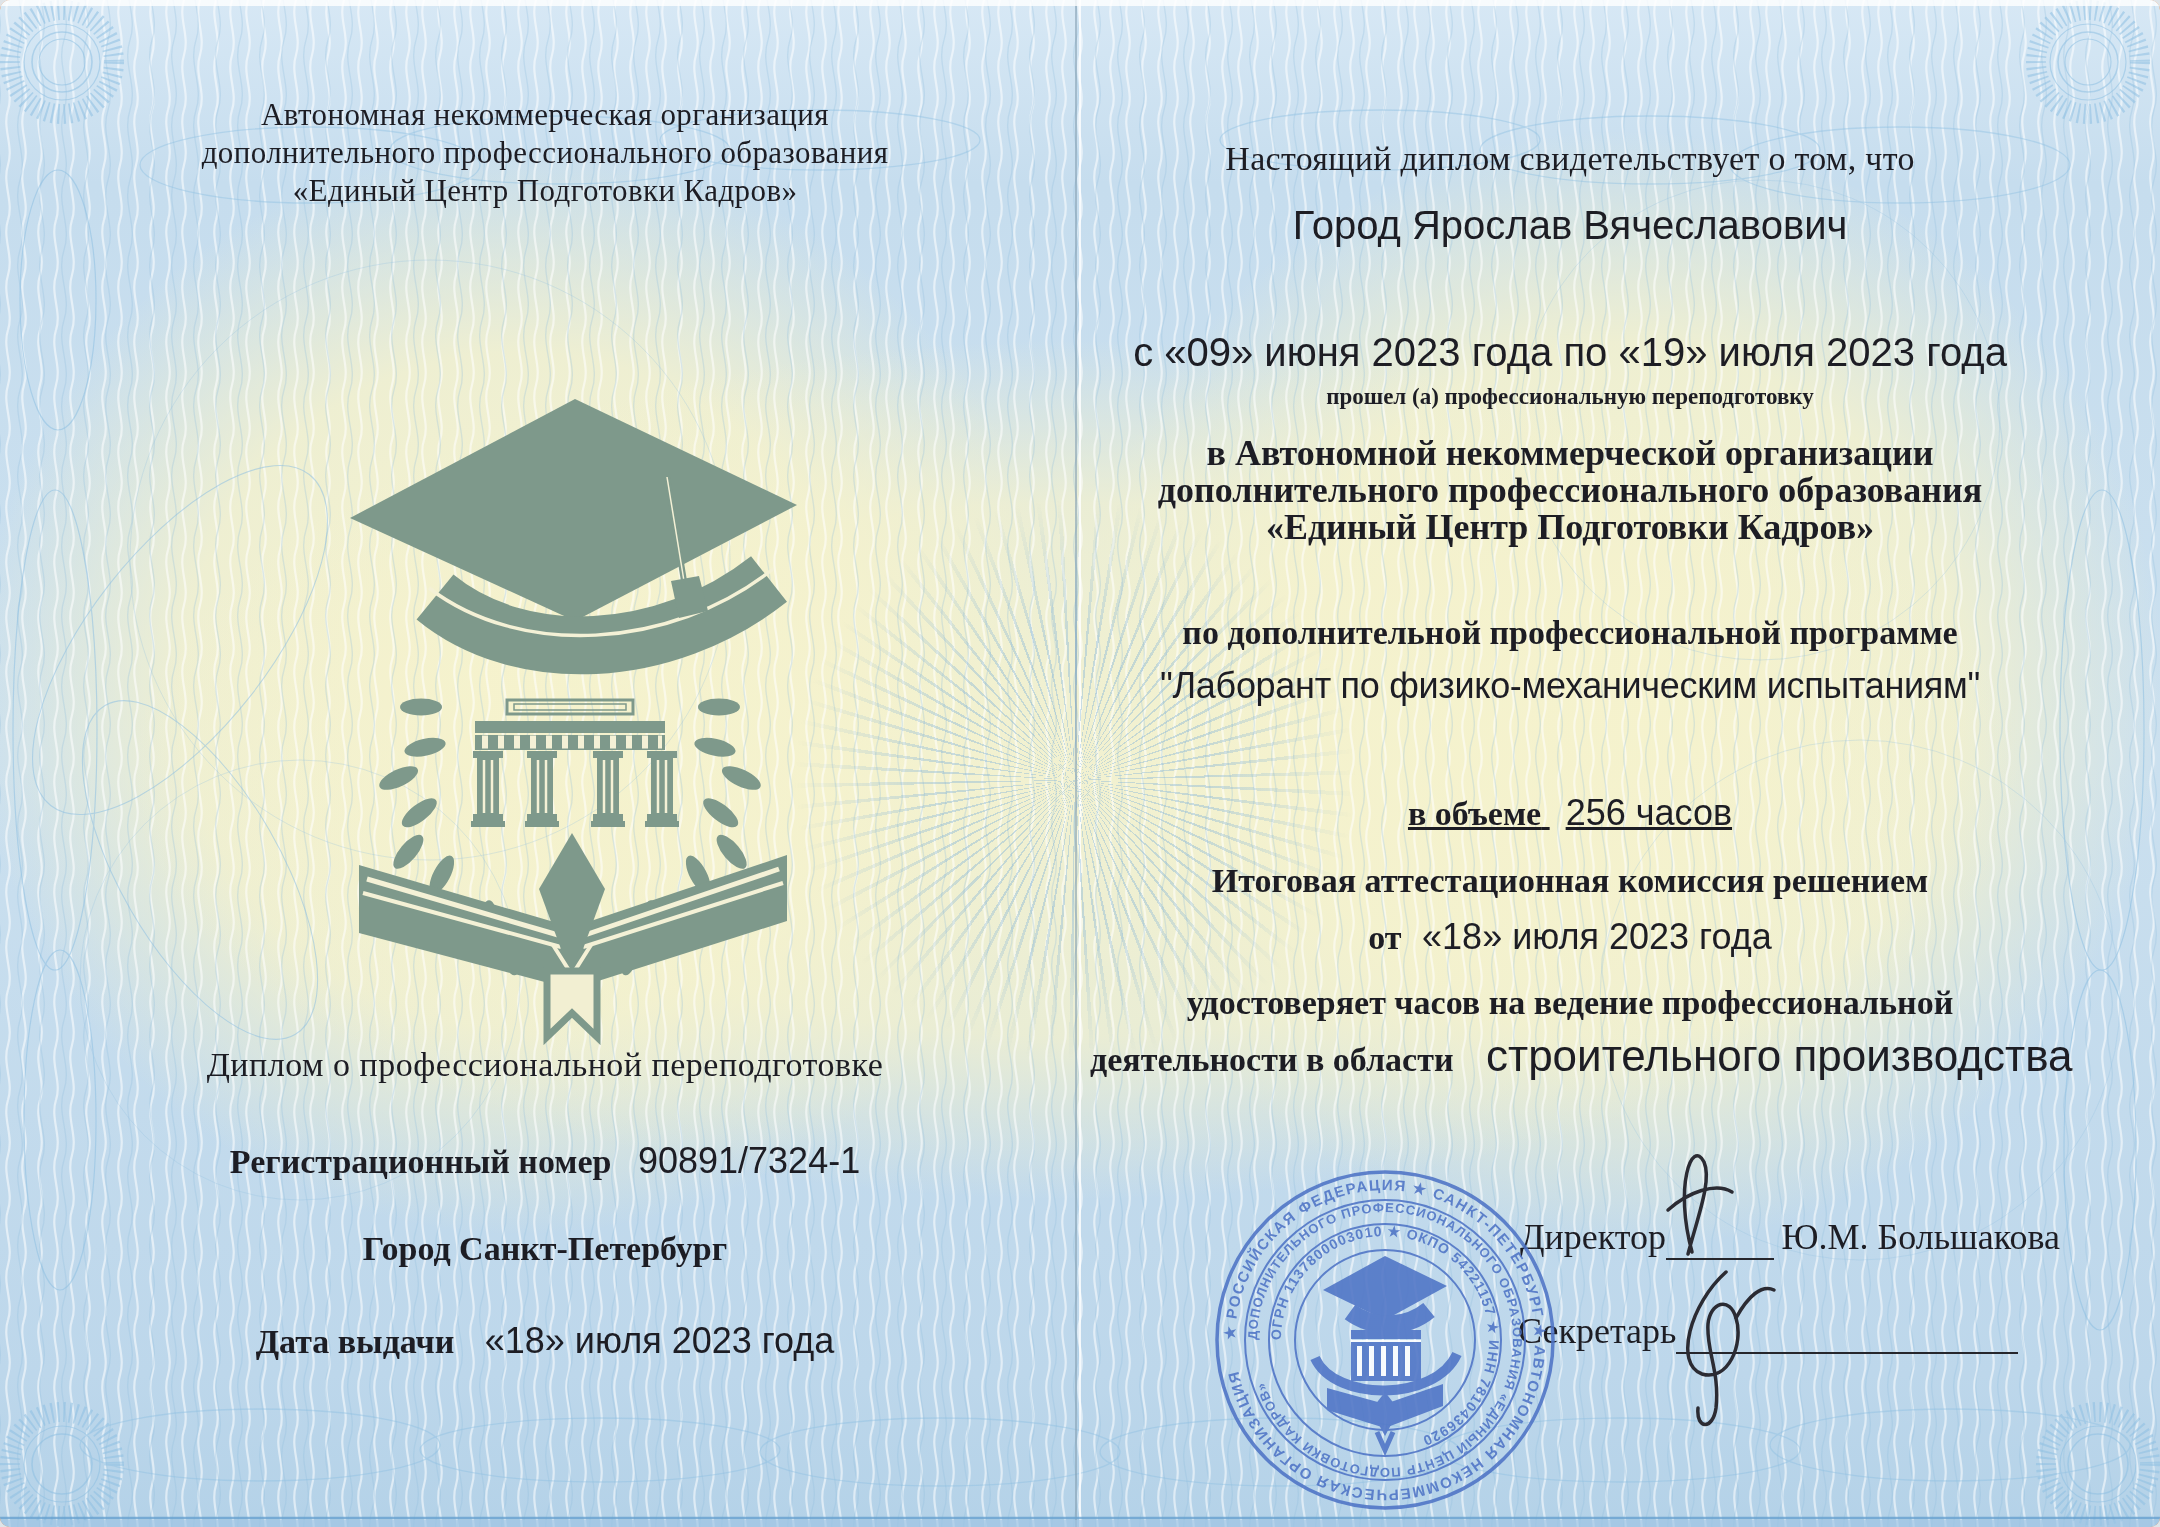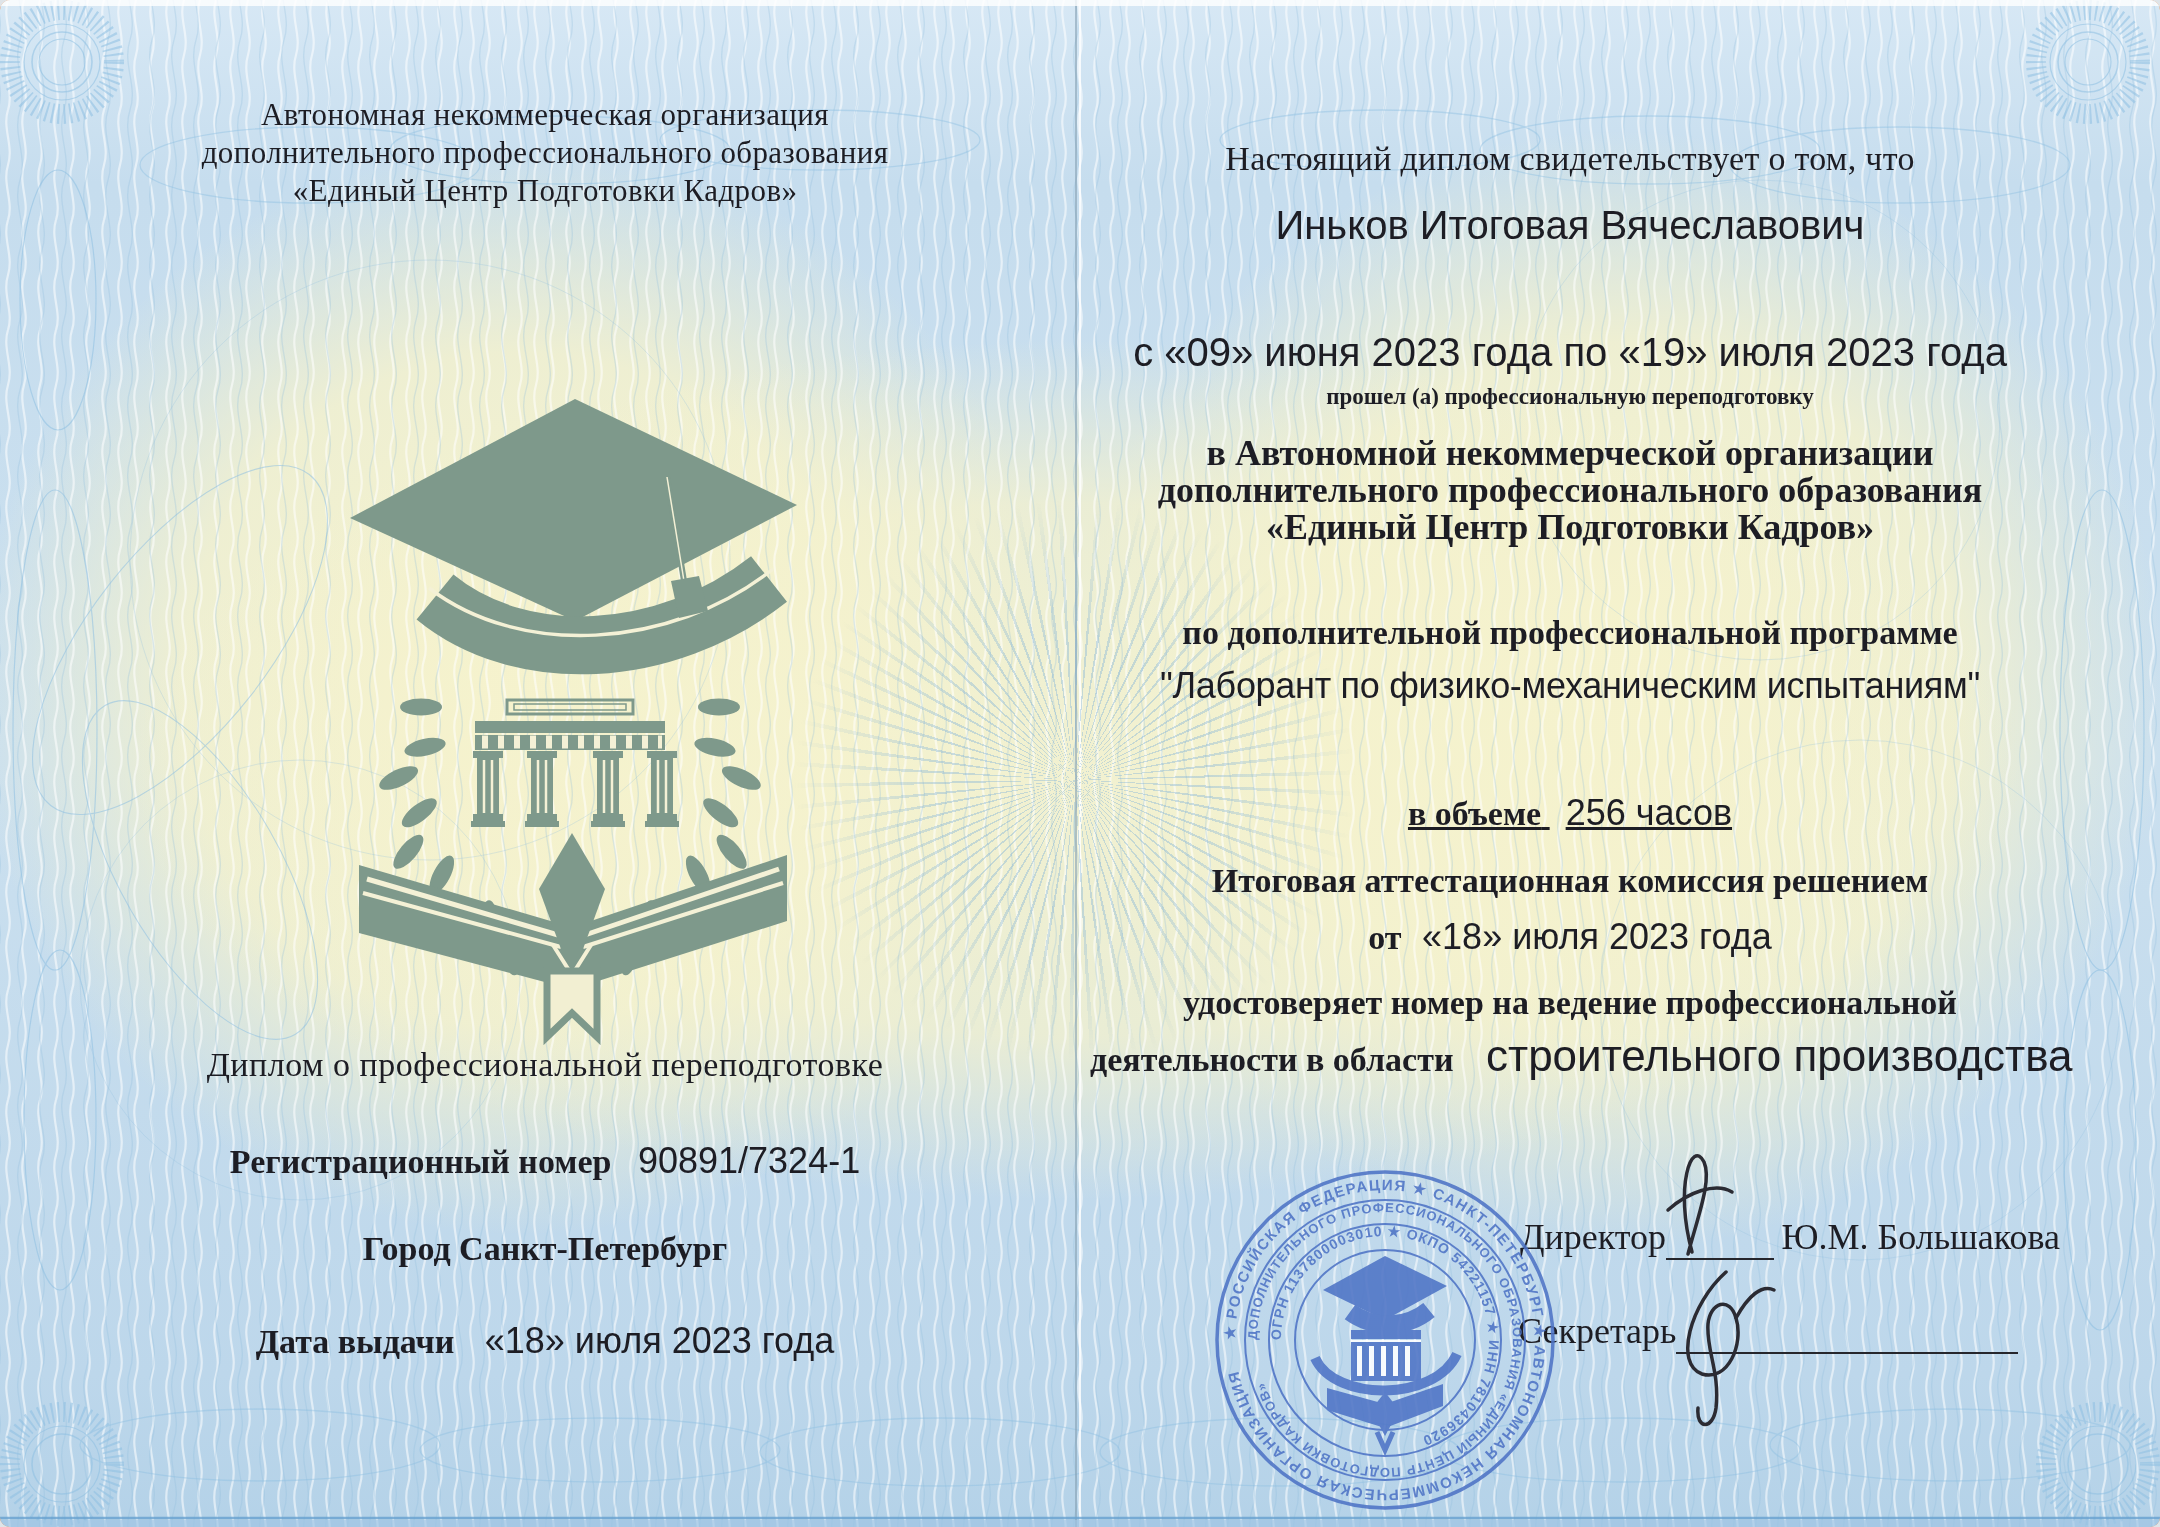--- a/index.html
+++ b/index.html
@@ -265,38 +265,38 @@
     </div>
     <div class="line bserif l-city">Город Санкт-Петербург</div>
     <div class="line l-date">
       <span class="bserif">Дата выдачи</span>
       <span class="sans val">«18» июля 2023 года</span>
     </div>
   </div>
 
   <div class="pageR">
     <div class="line serif r-intro">Настоящий диплом свидетельствует о том, что</div>
-    <div class="line sans r-name">Иньков Итоговая Вячеславович</div>
+    <div class="line sans r-name">Город Ярослав Вячеславович</div>
     <div class="line sans r-period">с «09» июня 2023 года по «19» июля 2023 года</div>
     <div class="line bserif r-completed">прошел (а) профессиональную переподготовку</div>
     <div class="line bserif r-org1">в Автономной некоммерческой организации</div>
     <div class="line bserif r-org2">дополнительного профессионального образования</div>
     <div class="line bserif r-org3">«Единый Центр Подготовки Кадров»</div>
     <div class="line bserif r-proglabel">по дополнительной профессиональной программе</div>
     <div class="line sans r-progname">"Лаборант по физико-механическим испытаниям"</div>
     <div class="line r-volume">
       <span class="bserif">в объеме</span>
       <span class="sans val">256 часов</span>
     </div>
     <div class="line bserif r-comm">Итоговая аттестационная комиссия решением</div>
     <div class="line r-commdate">
       <span class="bserif">от</span>
       <span class="sans val">«18» июля 2023 года</span>
     </div>
-    <div class="line bserif r-cert1">удостоверяет номер на ведение профессиональной</div>
+    <div class="line bserif r-cert1">удостоверяет часов на ведение профессиональной</div>
     <div class="line r-cert2">
       <span class="bserif">деятельности в области</span>
       <span class="sans val">строительного производства</span>
     </div>
   </div>
 
   <div class="sigrow row-director">
     <span class="lbl serif">Директор</span>
     <span class="rule"></span>
     <span class="nm serif">Ю.М. Большакова</span>

